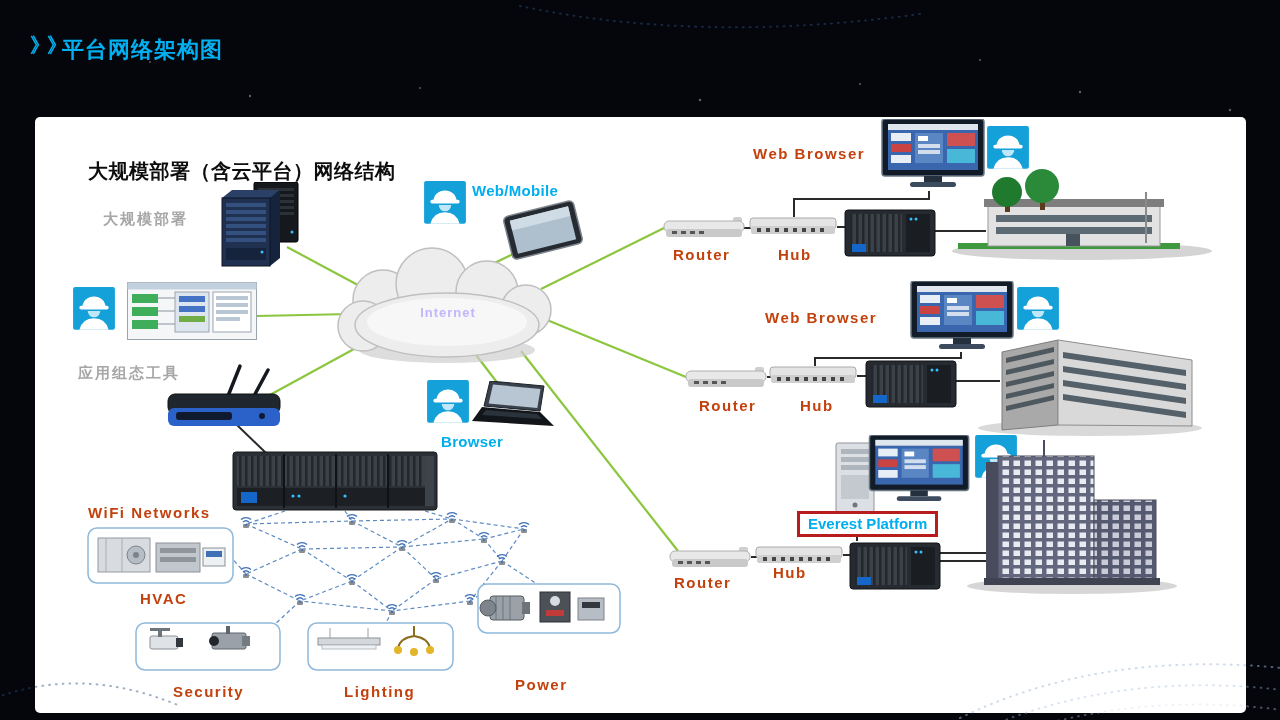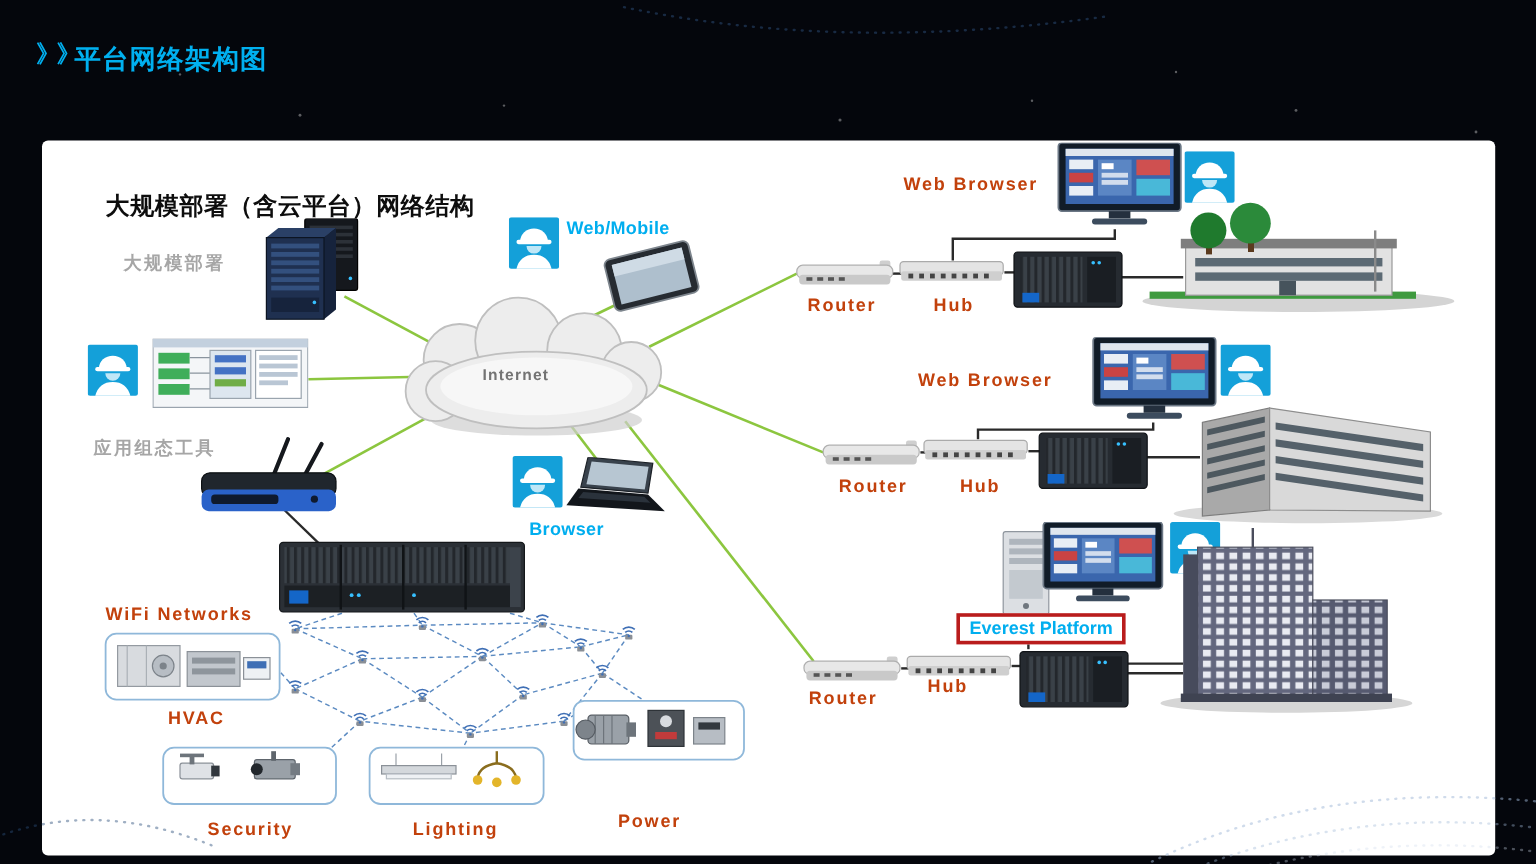--- a/index.html
+++ b/index.html
@@ -19,22 +19,22 @@
   .hdr-title  { left:62px; top:35px; color:#00b0f0; font-size:22px; font-weight:bold; letter-spacing:1px; }
   .logo {
     right:18px; top:12px; color:#fff; font-size:27px; font-weight:bold;
     letter-spacing:.5px; border-bottom:2px solid #e8e8e8; padding:0 3px 4px;
   }
   .dg-title { left:88px; top:136px; color:#0d0d0d; font-size:20px; font-weight:600; letter-spacing:.5px;margin-top:22px; }
   .lbl { font-weight:bold; color:#c2410c; font-size:15px; letter-spacing:1.5px; }
   .lbl.cjk { letter-spacing:2px; color:#a6a6a6; }
   .lbl.cyan { color:#00aeef; letter-spacing:.3px; }
   .internet-lbl {
-    left:402px; top:305px; width:92px; text-align:left;
-    color:#737373; font-size:13px; font-weight:bold; letter-spacing:1px;
+    left:402px; top:305px; width:92px; text-align:center;
+    color:#c4b5fd; font-size:13px; font-weight:bold; letter-spacing:1px;
   }
   .everest {
     left:797px; top:511px; color:#00aeef; font-weight:bold; font-size:15px;
     background:#fff; border:3px solid #b91c1c; padding:1px 8px 2px;
   }
 </style>
 </head>
 <body>
 
 <div class="stage">

